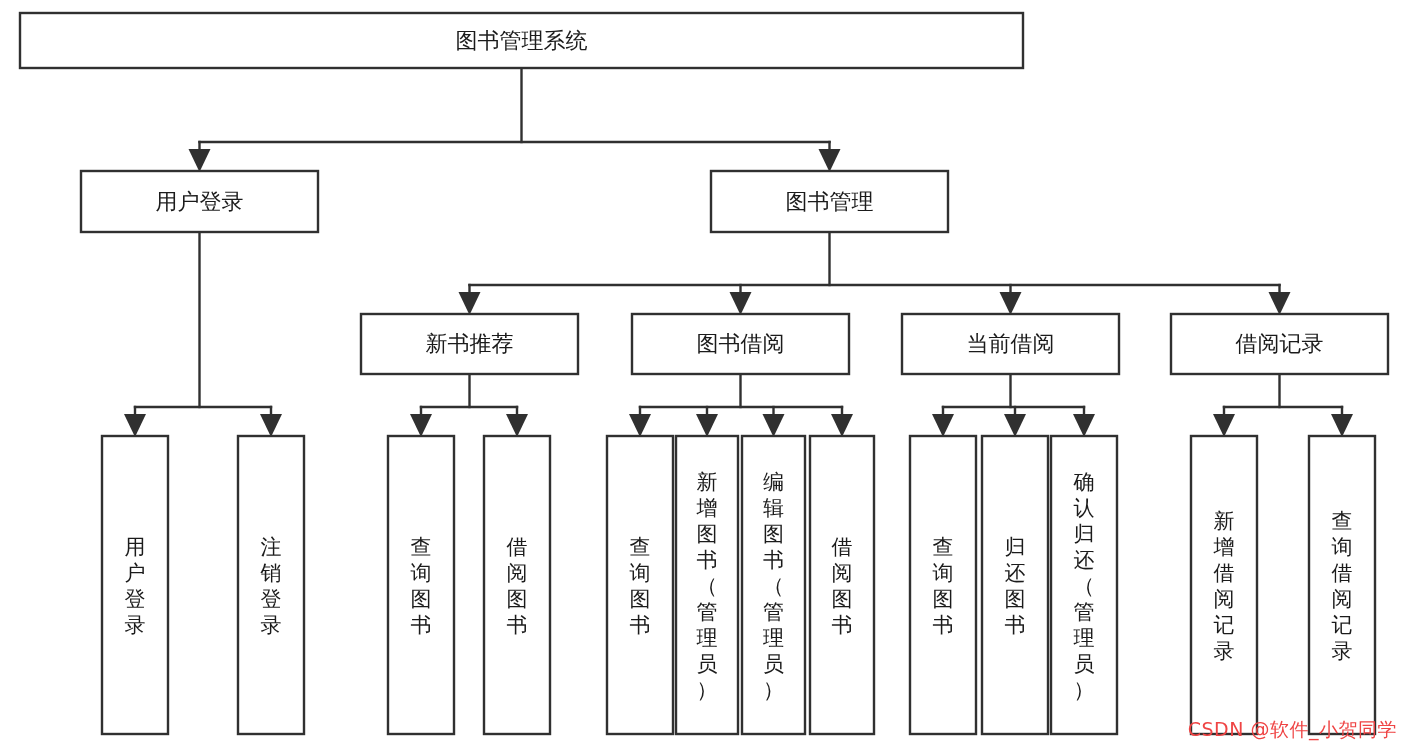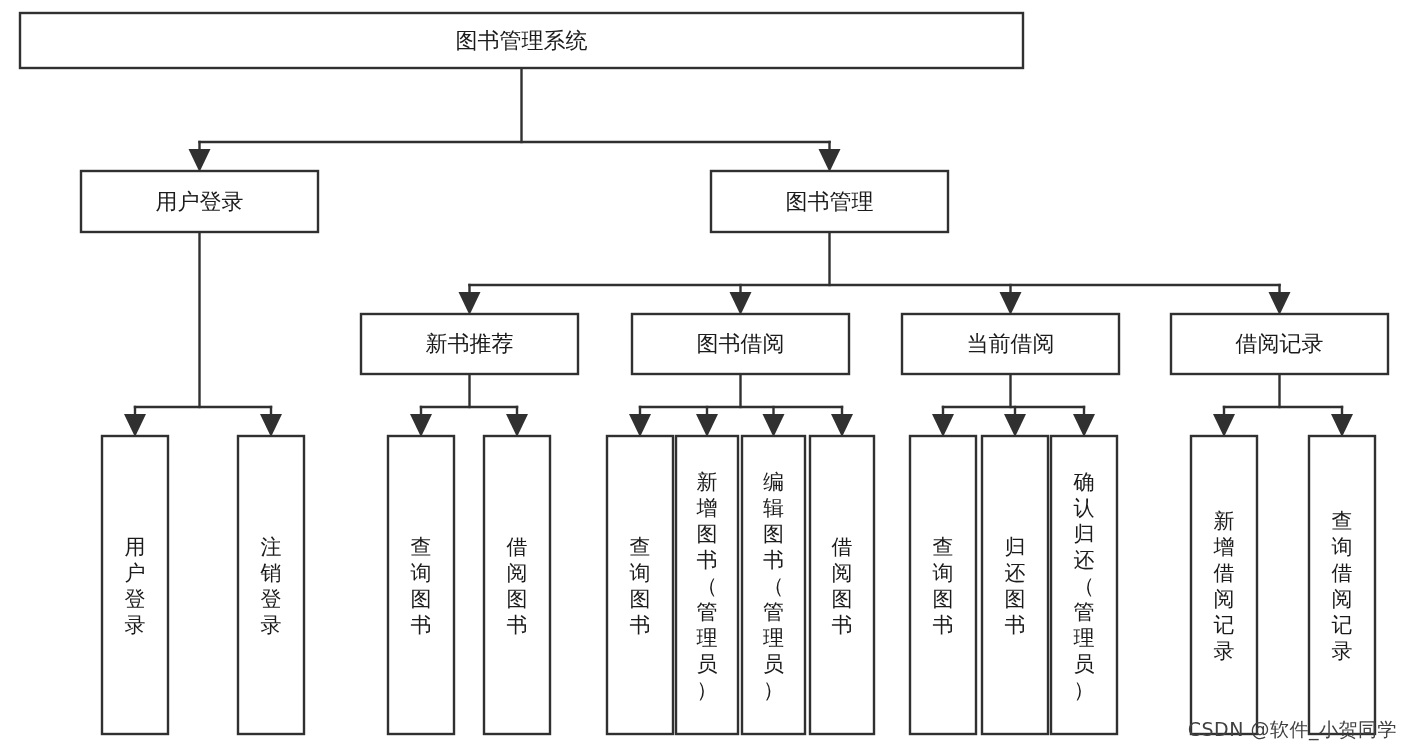--- a/index.html
+++ b/index.html
@@ -46,21 +46,21 @@
   .edge-arrow {
     fill: #303030;
     stroke: none;
   }
   .watermark {
     position: absolute;
     right: 8px;
     bottom: 4px;
     font-family: "DejaVu Sans", "Liberation Sans", sans-serif;
     font-size: 19px;
-    color: #404040;
+    color: #ef4444;
     white-space: nowrap;
     letter-spacing: 0.5px;
     user-select: none;
   }
 </style>
 </head>
 <body>
 
 <svg id="diagram" viewBox="0 0 1405 747" xmlns="http://www.w3.org/2000/svg">
   <g id="edges-layer">

